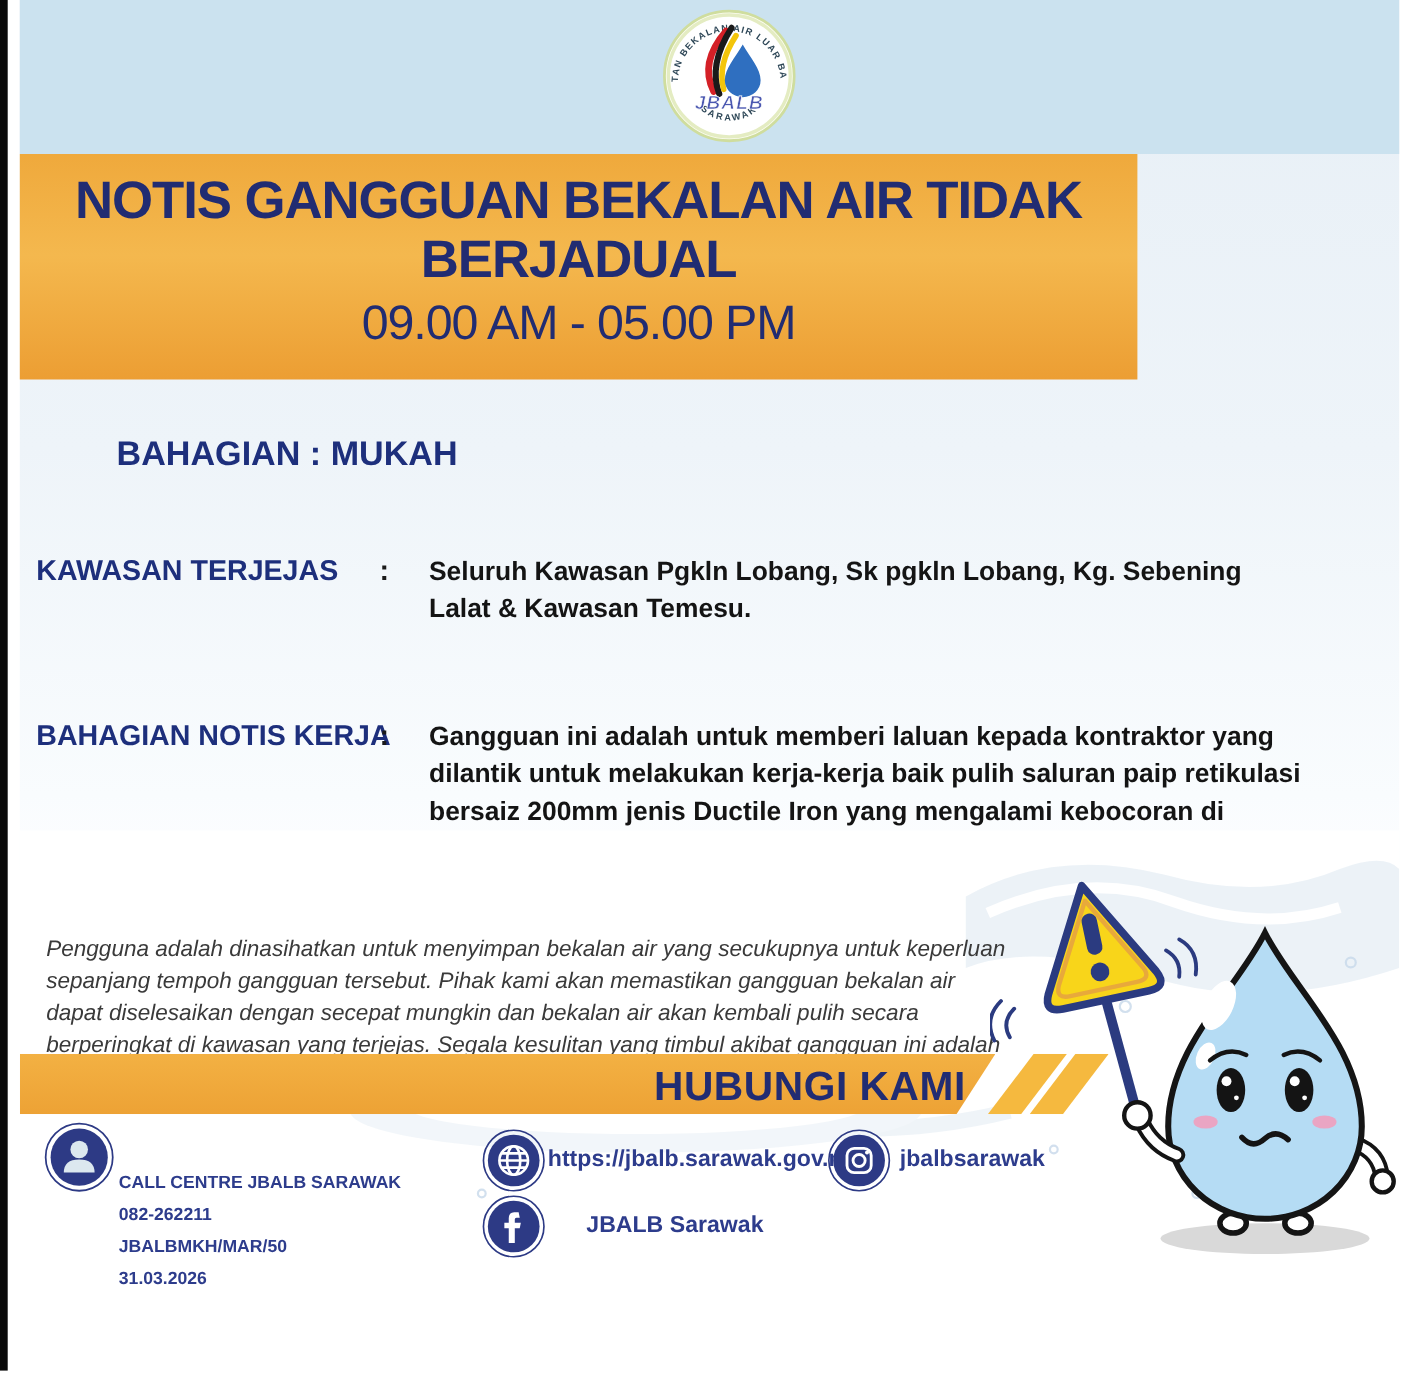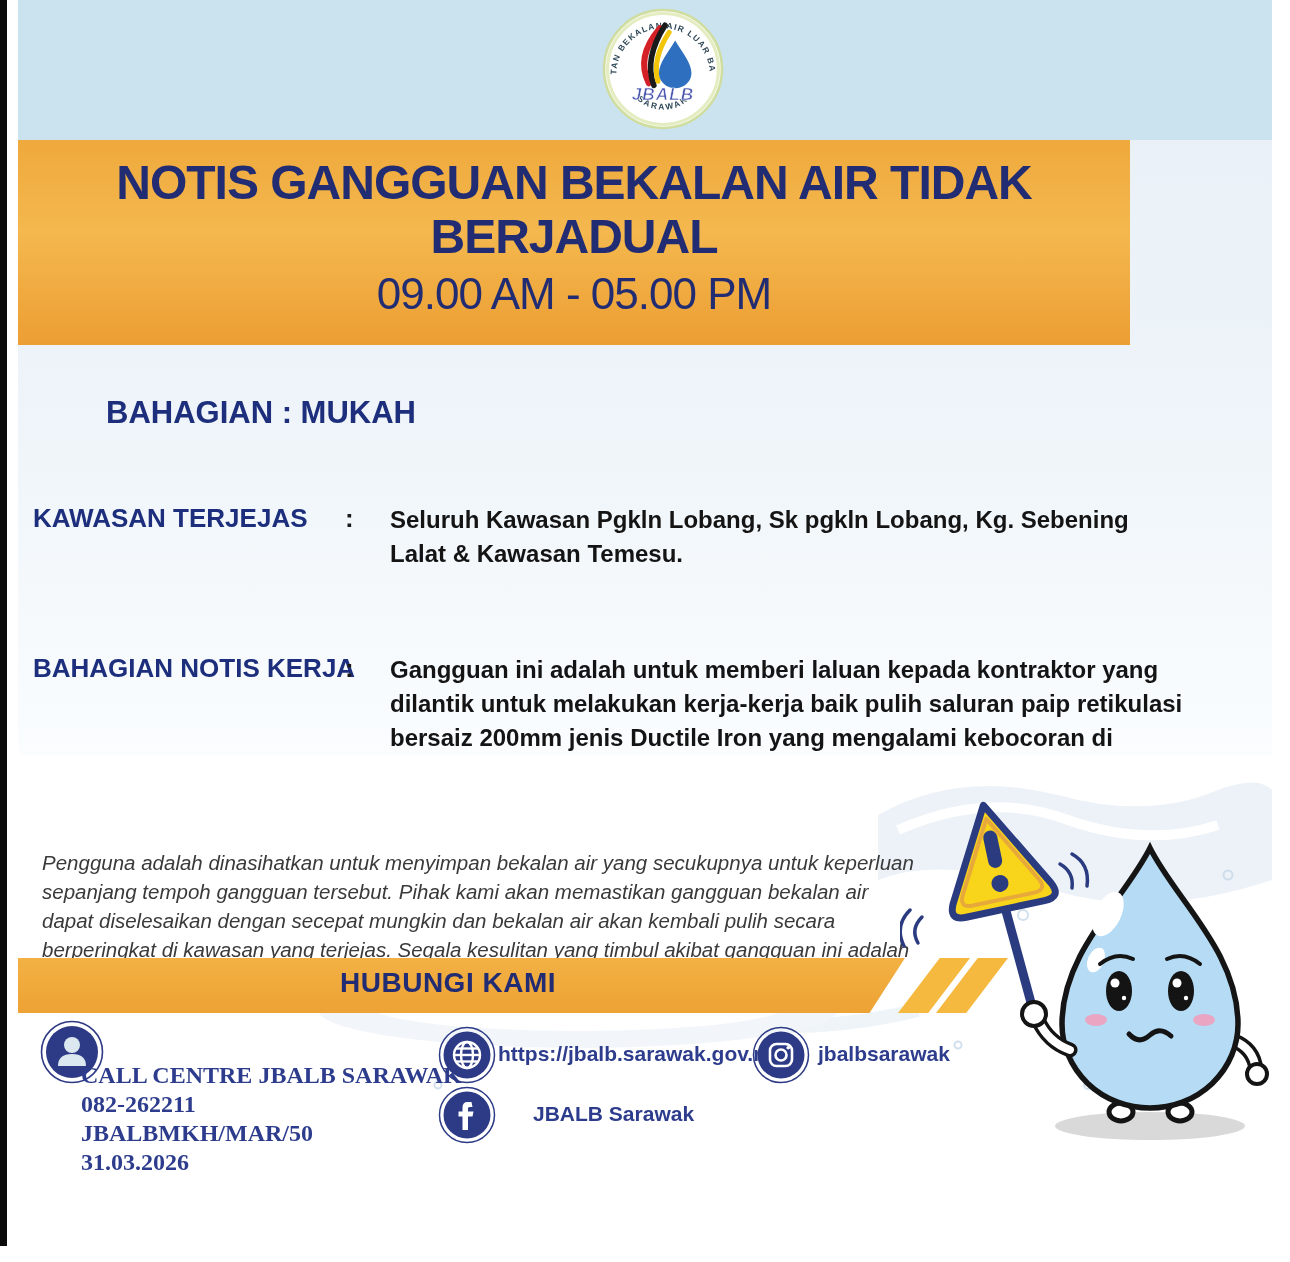--- a/index.html
+++ b/index.html
@@ -5,21 +5,21 @@
   html,body{margin:0;padding:0;background:#ffffff;}
   body{width:1290px;height:1262px;position:relative;overflow:hidden;
        font-family:"Liberation Sans", sans-serif;}
   .poster{position:absolute;left:0;top:0;width:1290px;height:1262px;background:#ffffff;}
   .left-edge{position:absolute;left:0;top:0;width:7px;height:1246px;background:#0a0a0a;}
   .content{position:absolute;left:18px;top:0;width:1254px;height:1165px;
            background:linear-gradient(180deg,#e7eff6 0%,#eef4f9 35%,#f9fcfe 62%,#ffffff 72%);}
   .header-strip{position:absolute;left:0;top:0;width:1254px;height:140px;background:#cbe2ef;}
   .logo-wrap{position:absolute;left:584px;top:6px;width:122px;height:126px;}
 
-  .banner{position:absolute;left:0;top:140px;width:1112px;height:205px;
+  .banner{position:absolute;left:0;top:140px;width:1016px;height:205px;
           background:linear-gradient(180deg,#efa93c 0%,#f4b84e 45%,#ec9e33 100%);
           color:#212c72;text-align:center;}
   .banner .t1{font-size:48px;font-weight:700;letter-spacing:-1px;margin-top:16px;line-height:54px;}
   .banner .t2{font-size:44px;font-weight:700;letter-spacing:-1px;line-height:66px;margin-top:4px;}
   .banner .t3{font-size:44px;font-weight:400;letter-spacing:-1px;line-height:60px;}
 
   .region-row{position:absolute;left:0;top:395px;width:1054px;height:40px;color:#1d2f7c;}
   .bahagian{position:absolute;left:88px;top:0;font-size:31px;font-weight:700;}
   .daerah{position:absolute;left:790px;top:0;font-size:31px;font-weight:700;}
 
@@ -32,35 +32,35 @@
   .sec-huraian{top:653px;left:0;width:1254px;}
 
   .texture{position:absolute;left:0;top:755px;width:1254px;height:410px;background:#ffffff;}
 
   .advisory{position:absolute;left:24px;top:93px;width:880px;font-size:20.5px;line-height:29px;
             font-style:italic;color:#3a3a3a;}
 
   .contact-banner{position:absolute;left:0;top:203px;width:887px;height:55px;
             background:linear-gradient(180deg,#f3b143,#eda235);
             clip-path:polygon(0 0,100% 0,96% 100%,0 100%);}
-  .contact-heading{position:absolute;left:0;top:212px;width:860px;text-align:center;
-            font-size:28px;font-weight:700;color:#212c72;letter-spacing:0.5px;}
+  .contact-heading{position:absolute;left:0;top:212px;width:860px;text-align:right;
+            font-size:37px;font-weight:700;color:#212c72;letter-spacing:0.5px;}
   .stripe{position:absolute;top:203px;width:72px;height:55px;background:#f5b93f;
             clip-path:polygon(58% 0,100% 0,42% 100%,0 100%);}
   .stripe.s1{left:880px;}
   .stripe.s2{left:918px;}
 
   .ci{position:absolute;}
   .ci-person{left:22px;top:265px;width:64px;height:64px;}
   .ci-globe{left:420px;top:271px;width:58px;height:58px;}
   .ci-fb{left:420px;top:331px;width:58px;height:58px;}
   .ci-ig{left:734px;top:271px;width:58px;height:58px;}
 
   .ct{position:absolute;color:#2d3c8c;font-weight:700;}
-  .ct-block{left:63px;top:306px;font-size:24px;line-height:29px;font-family:Liberation Serif, serif;}
+  .ct-block{left:90px;top:306px;font-size:16px;line-height:29px;}
   .ct-web{left:480px;top:287px;font-size:21px;}
   .ct-fb{left:484px;top:347px;font-size:21px;margin-left:31px;}
   .ct-ig{left:800px;top:287px;font-size:21px;}
 
   .mascot{position:absolute;left:882px;top:17px;width:380px;height:376px;}
   .bubbles{position:absolute;left:0;top:0;width:1254px;height:410px;}
 </style>
 </head>
 <body>
 

